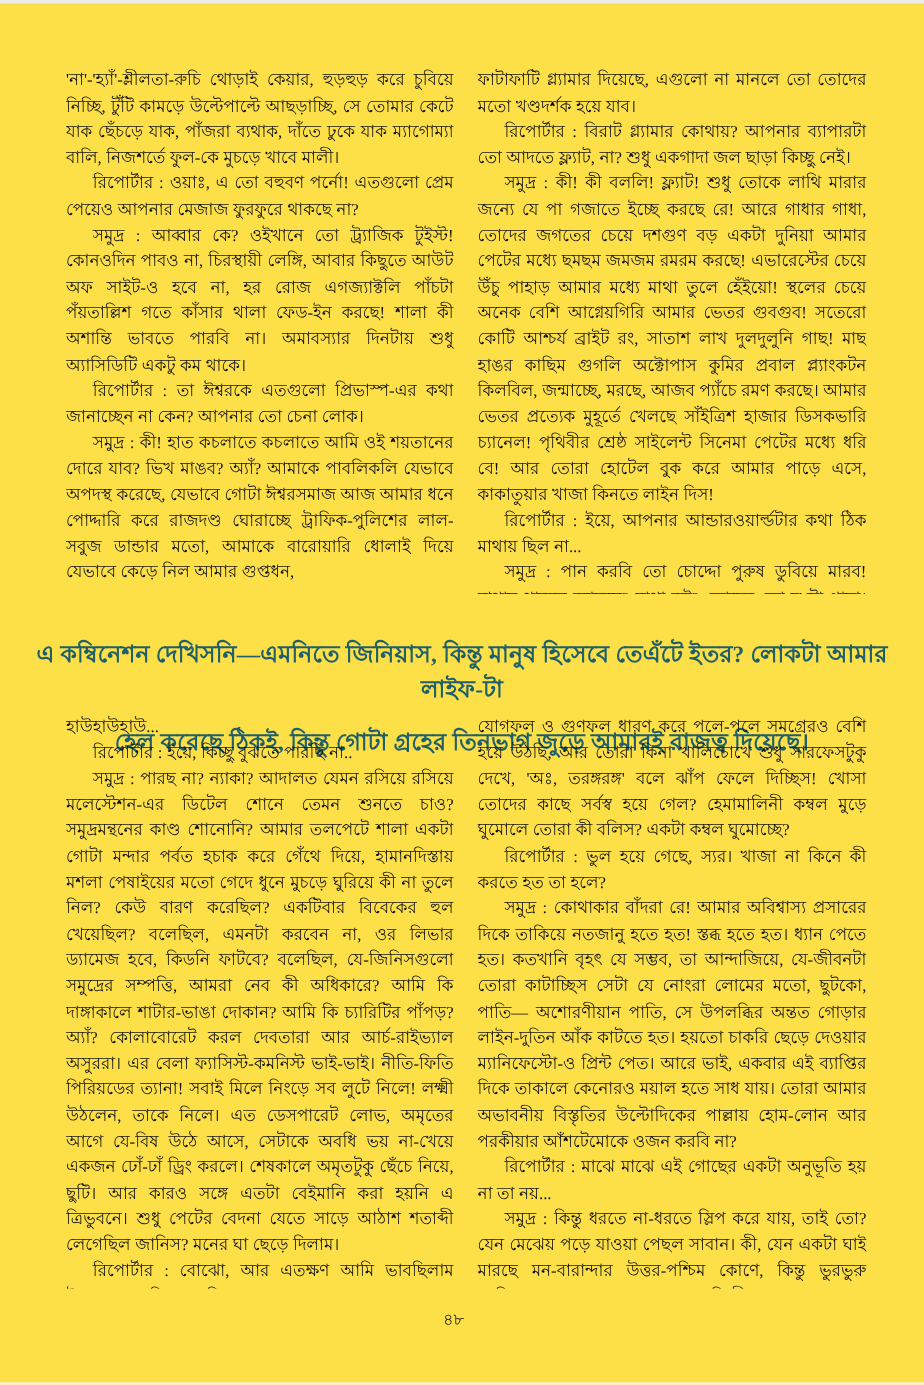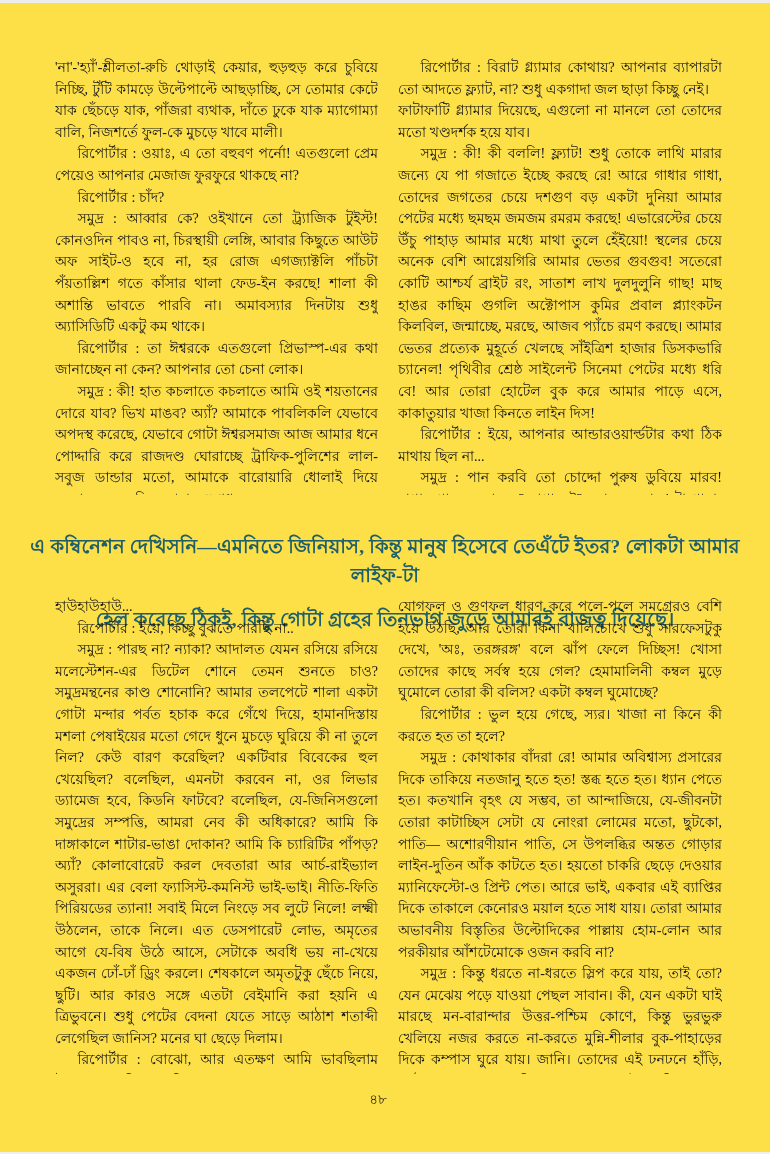--- a/index.html
+++ b/index.html
@@ -62,28 +62,27 @@
 </head>
 <body>
 
 <div class="page">
   <div class="scan-edge-top"></div>
 
   <section class="cols top">
     <div class="col left">
       <p class="para flush">'না'-'হ্যাঁ'-শ্লীলতা-রুচি থোড়াই কেয়ার, হুড়হুড় করে চুবিয়ে নিচ্ছি, টুঁটি কামড়ে উল্টেপাল্টে আছড়াচ্ছি, সে তোমার কেটে যাক ছেঁচড়ে যাক, পাঁজরা ব্যথাক, দাঁতে ঢুকে যাক ম্যাগোম্যা বালি, নিজশর্তে ফুল-কে মুচড়ে খাবে মালী।</p>
       <p class="para">রিপোর্টার : ওয়াঃ, এ তো বহুবণ পর্নো! এতগুলো প্রেম পেয়েও আপনার মেজাজ ফুরফুরে থাকছে না?</p>
-      <p class="para">রিপোর্টার : চাঁদ?</p>
       <p class="para">সমুদ্র : আব্বার কে? ওইখানে তো ট্র্যাজিক টুইস্ট! কোনওদিন পাবও না, চিরস্থায়ী লেঙ্গি, আবার কিছুতে আউট অফ সাইট-ও হবে না, হর রোজ এগজ্যাক্টলি পাঁচটা পঁয়তাল্লিশ গতে কাঁসার থালা ফেড-ইন করছে! শালা কী অশান্তি ভাবতে পারবি না। অমাবস্যার দিনটায় শুধু অ্যাসিডিটি একটু কম থাকে।</p>
       <p class="para">রিপোর্টার : তা ঈশ্বরকে এতগুলো প্রিভাস্প-এর কথা জানাচ্ছেন না কেন? আপনার তো চেনা লোক।</p>
       <p class="para">সমুদ্র : কী! হাত কচলাতে কচলাতে আমি ওই শয়তানের দোরে যাব? ভিখ মাঙব? অ্যাঁ? আমাকে পাবলিকলি যেভাবে অপদস্থ করেছে, যেভাবে গোটা ঈশ্বরসমাজ আজ আমার ধনে পোদ্দারি করে রাজদণ্ড ঘোরাচ্ছে ট্রাফিক-পুলিশের লাল-সবুজ ডান্ডার মতো, আমাকে বারোয়ারি ধোলাই দিয়ে যেভাবে কেড়ে নিল আমার গুপ্তধন,</p>
     </div>
     <div class="col right">
+      <p class="para flush">ফাটাফাটি গ্ল্যামার দিয়েছে, এগুলো না মানলে তো তোদের মতো খণ্ডদর্শক হয়ে যাব।</p>
       <p class="para">রিপোর্টার : বিরাট গ্ল্যামার কোথায়? আপনার ব্যাপারটা তো আদতে ফ্ল্যাট, না? শুধু একগাদা জল ছাড়া কিচ্ছু নেই।</p>
-      <p class="para flush">ফাটাফাটি গ্ল্যামার দিয়েছে, এগুলো না মানলে তো তোদের মতো খণ্ডদর্শক হয়ে যাব।</p>
       <p class="para">সমুদ্র : কী! কী বললি! ফ্ল্যাট! শুধু তোকে লাথি মারার জন্যে যে পা গজাতে ইচ্ছে করছে রে! আরে গাধার গাধা, তোদের জগতের চেয়ে দশগুণ বড় একটা দুনিয়া আমার পেটের মধ্যে ছমছম জমজম রমরম করছে! এভারেস্টের চেয়ে উঁচু পাহাড় আমার মধ্যে মাথা তুলে হেঁইয়ো! স্থলের চেয়ে অনেক বেশি আগ্নেয়গিরি আমার ভেতর গুবগুব! সতেরো কোটি আশ্চর্য ব্রাইট রং, সাতাশ লাখ দুলদুলুনি গাছ! মাছ হাঙর কাছিম গুগলি অক্টোপাস কুমির প্রবাল প্ল্যাংকটন কিলবিল, জন্মাচ্ছে, মরছে, আজব প্যাঁচে রমণ করছে। আমার ভেতর প্রত্যেক মুহূর্তে খেলছে সাঁইত্রিশ হাজার ডিসকভারি চ্যানেল! পৃথিবীর শ্রেষ্ঠ সাইলেন্ট সিনেমা পেটের মধ্যে ধরি বে! আর তোরা হোটেল বুক করে আমার পাড়ে এসে, কাকাতুয়ার খাজা কিনতে লাইন দিস!</p>
       <p class="para">রিপোর্টার : ইয়ে, আপনার আন্ডারওয়ার্ল্ডটার কথা ঠিক মাথায় ছিল না...</p>
       <p class="para">সমুদ্র : পান করবি তো চোদ্দো পুরুষ ডুবিয়ে মারব! মাথায় থাকবে ক্যায়সে? মাথা কই? তোদের তো দু'টো পাছা। ওপরেরটা দিয়ে যে দুর্গন্ধী পাঁক বেরোয়, নীচেরটার চেয়ে কম? আদ্ধেকের অবশ্য কিছুই বেরোয় না, দু'এন্ডেই আমাশা। আমার মধ্যে বিন্দুবৎ মুক্তোফোঁটা থেকে ছেচল্লিশ তলা জাহাজ সমান তিমি অবধি সবাই নিরন্তর দপদপ করছে ডিগবাজি খাচ্ছে প্রাণসময় বিতাচ্ছে, আমি এদের সবার</p>
     </div>
   </section>
 
   <div class="pull-quote" style="color: rgb(31, 95, 107);">
     <span class="pq-line">এ কম্বিনেশন দেখিসনি—এমনিতে জিনিয়াস, কিন্তু মানুষ হিসেবে তেএঁটে ইতর? লোকটা আমার লাইফ-টা</span>
     <span class="pq-line">হেল করেছে ঠিকই, কিন্তু গোটা গ্রহের তিনভাগ জুড়ে আমারই রাজত্ব দিয়েছে।</span>
   </div>
@@ -93,20 +92,21 @@
       <p class="para flush">হাউহাউহাউ...</p>
       <p class="para">রিপোর্টার : ইয়ে, কিচ্ছু বুঝতে পারছি না..</p>
       <p class="para">সমুদ্র : পারছ না? ন্যাকা? আদালত যেমন রসিয়ে রসিয়ে মলেস্টেশন-এর ডিটেল শোনে তেমন শুনতে চাও? সমুদ্রমন্থনের কাণ্ড শোনোনি? আমার তলপেটে শালা একটা গোটা মন্দার পর্বত হচাক করে গেঁথে দিয়ে, হামানদিস্তায় মশলা পেষাইয়ের মতো গেদে ধুনে মুচড়ে ঘুরিয়ে কী না তুলে নিল? কেউ বারণ করেছিল? একটিবার বিবেকের হুল খেয়েছিল? বলেছিল, এমনটা করবেন না, ওর লিভার ড্যামেজ হবে, কিডনি ফাটবে? বলেছিল, যে-জিনিসগুলো সমুদ্রের সম্পত্তি, আমরা নেব কী অধিকারে? আমি কি দাঙ্গাকালে শাটার-ভাঙা দোকান? আমি কি চ্যারিটির পাঁপড়? অ্যাঁ? কোলাবোরেট করল দেবতারা আর আর্চ-রাইভ্যাল অসুররা। এর বেলা ফ্যাসিস্ট-কমনিস্ট ভাই-ভাই। নীতি-ফিতি পিরিয়ডের ত্যানা! সবাই মিলে নিংড়ে সব লুটে নিলে! লক্ষ্মী উঠলেন, তাকে নিলে। এত ডেসপারেট লোভ, অমৃতের আগে যে-বিষ উঠে আসে, সেটাকে অবধি ভয় না-খেয়ে একজন ঢোঁ-ঢাঁ ড্রিং করলে। শেষকালে অমৃতটুকু ছেঁচে নিয়ে, ছুটি। আর কারও সঙ্গে এতটা বেইমানি করা হয়নি এ ত্রিভুবনে। শুধু পেটের বেদনা যেতে সাড়ে আঠাশ শতাব্দী লেগেছিল জানিস? মনের ঘা ছেড়ে দিলাম।</p>
       <p class="para">রিপোর্টার : বোঝো, আর এতক্ষণ আমি ভাবছিলাম ঈশ্বরকে আপনি খুব ভক্তিশ্রদ্ধা করেন!</p>
 
     </div>
     <div class="col right">
       <p class="para flush">যোগফল ও গুণফল ধারণ করে পলে-পলে সমগ্রেরও বেশি হয়ে উঠছি, আর তোরা কিনা খালিচোখে শুধু সারফেসটুকু দেখে, 'অঃ, তরঙ্গরঙ্গ' বলে ঝাঁপ ফেলে দিচ্ছিস! খোসা তোদের কাছে সর্বস্ব হয়ে গেল? হেমামালিনী কম্বল মুড়ে ঘুমোলে তোরা কী বলিস? একটা কম্বল ঘুমোচ্ছে?</p>
       <p class="para">রিপোর্টার : ভুল হয়ে গেছে, স্যর। খাজা না কিনে কী করতে হত তা হলে?</p>
       <p class="para">সমুদ্র : কোথাকার বাঁদরা রে! আমার অবিশ্বাস্য প্রসারের দিকে তাকিয়ে নতজানু হতে হত! স্তব্ধ হতে হত। ধ্যান পেতে হত। কতখানি বৃহৎ যে সম্ভব, তা আন্দাজিয়ে, যে-জীবনটা তোরা কাটাচ্ছিস সেটা যে নোংরা লোমের মতো, ছুটকো, পাতি— অশোরণীয়ান পাতি, সে উপলব্ধির অন্তত গোড়ার লাইন-দুতিন আঁক কাটতে হত। হয়তো চাকরি ছেড়ে দেওয়ার ম্যানিফেস্টো-ও প্রিন্ট পেত। আরে ভাই, একবার এই ব্যাপ্তির দিকে তাকালে কেনোরও ময়াল হতে সাধ যায়। তোরা আমার অভাবনীয় বিস্তৃতির উল্টোদিকের পাল্লায় হোম-লোন আর পরকীয়ার আঁশটেমোকে ওজন করবি না?</p>
+      <p class="para">রিপোর্টার : মাঝে মাঝে এই গোছের একটা অনুভূতি হয় না তা নয়...</p>
       <p class="para">সমুদ্র : কিন্তু ধরতে না-ধরতে স্লিপ করে যায়, তাই তো? যেন মেঝেয় পড়ে যাওয়া পেছল সাবান। কী, যেন একটা ঘাই মারছে মন-বারান্দার উত্তর-পশ্চিম কোণে, কিন্তু ভুরভুরু খেলিয়ে নজর করতে না-করতে মুন্নি-শীলার বুক-পাহাড়ের দিকে কম্পাস ঘুরে যায়। জানি। তোদের এই ঢনঢনে হাঁড়ি, ফুটো বস্তা, আবেগ ও চিন্তা ধারণ করার মাইনাস-তিন কুচো-খ্যামতা নিয়ে আমাদের বহুৎ হাসাহাসি আছে। আকাশ আমাকে রোজ একটা জোক বলে : ওরা রাত্তিরের অসংখ্য তারার দিকে তাকিয়ে কী ভাবে বল তো? কত্ত বড় বিড়লা প্ল্যানেটোরিয়াম!</p>
     </div>
   </section>
 
   <div class="page-number">৪৮</div>
 
   <div class="scan-edge-bottom"></div>
 </div>
 
 </body></html>

